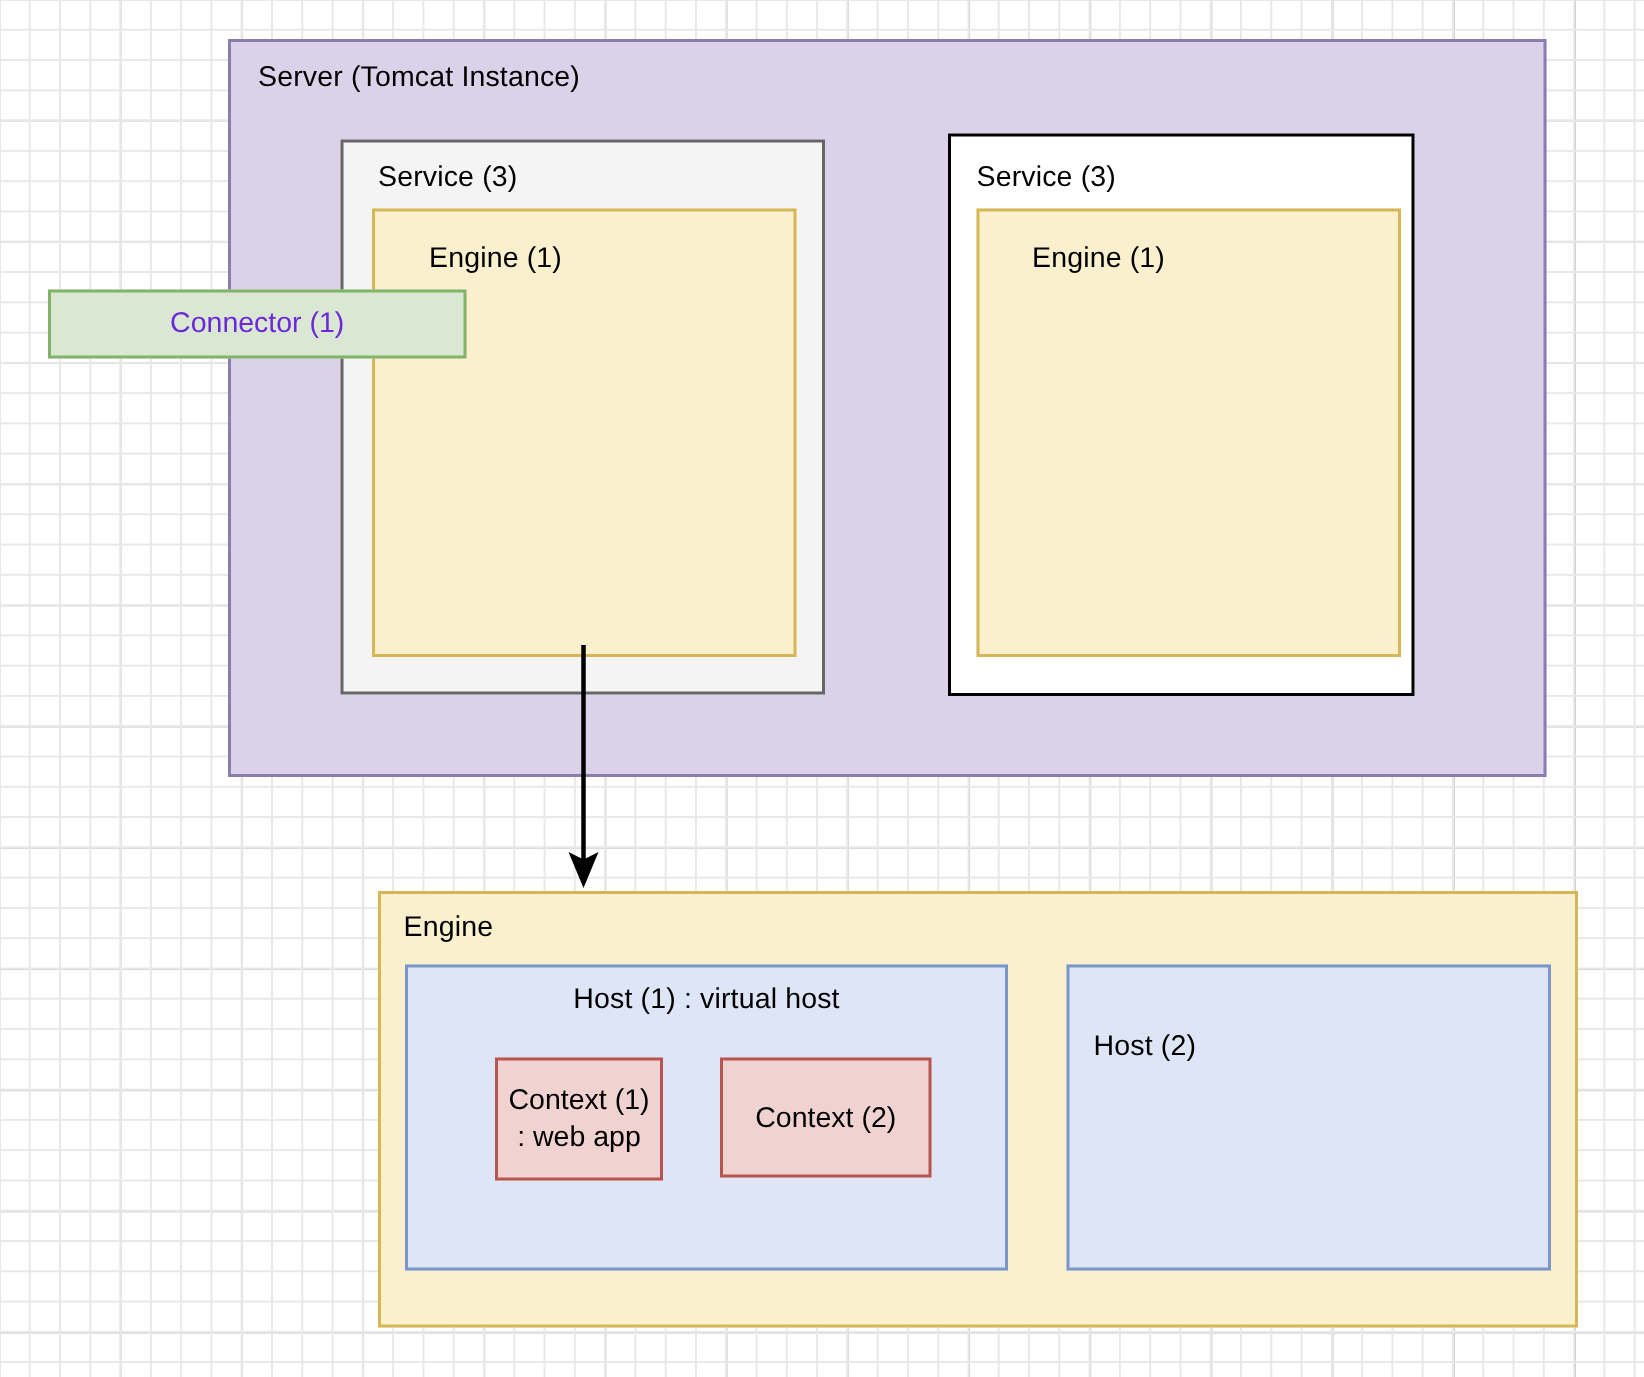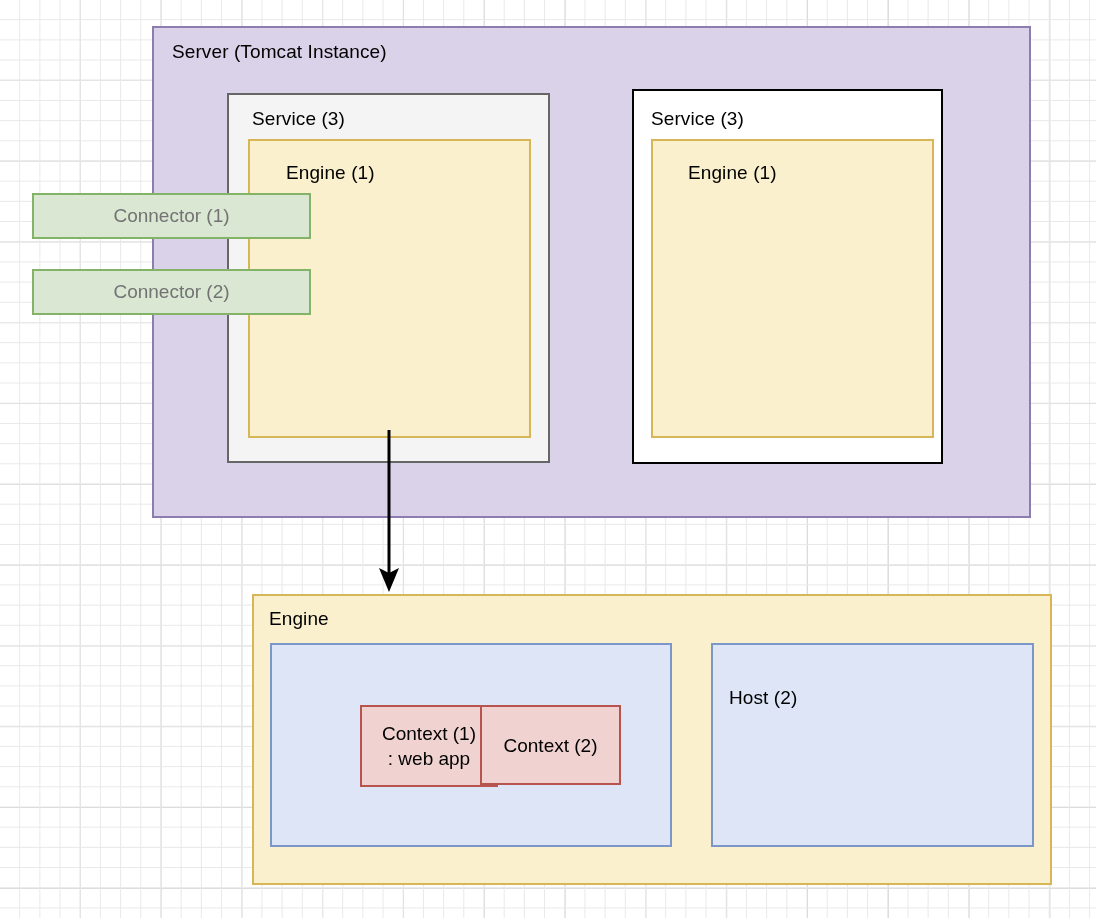--- a/index.html
+++ b/index.html
@@ -85,21 +85,21 @@
     left: 651px; top: 139px; width: 283px; height: 299px;
     background: #faf0cd;
     border: 2px solid #d6b656;
   }
   #engine2-label { left: 688px; top: 161px; }
 
   
   .connector {
     background: #d9e7d3;
     border: 2px solid #82b366;
-    color: #737373;
+    color: #6d28d9;
     font-size: 19px;
     display: flex;
     align-items: center;
     justify-content: center;
   }
   #connector1-box { left: 32px; top: 193px; width: 279px; height: 46px; }
   #connector2-box { left: 32px; top: 269px; width: 279px; height: 46px; }
 
   
   #arrow-svg {
@@ -140,21 +140,21 @@
     background: #f0d3d0;
     border: 2px solid #b85450;
     color: #000000;
     font-size: 19px;
     line-height: 25px;
     display: flex;
     align-items: center;
     justify-content: center;
     text-align: center;
   }
-  #context1-box { left: 330px; top: 705px; width: 138px; height: 82px; margin-left: 30px; }
+  #context1-box { left: 330px; top: 705px; width: 112px; height: 82px; }
   #context2-box { left: 480px; top: 705px; width: 141px; height: 80px; }
 </style>
 </head>
 <body>
 
 <div id="canvas">
 
   <div id="server-box" class="box"></div>
   <div id="server-label" class="lbl">Server (Tomcat Instance)</div>
 
@@ -164,31 +164,31 @@
   <div id="engine1-box" class="box"></div>
   <div id="engine1-label" class="lbl">Engine (1)</div>
 
   <div id="service2-box" class="box"></div>
   <div id="service2-label" class="lbl">Service (3)</div>
 
   <div id="engine2-box" class="box"></div>
   <div id="engine2-label" class="lbl">Engine (1)</div>
 
   <div id="connector1-box" class="box connector">Connector (1)</div>
-  <div id="connector2-box" class="box connector">Connector (2)</div>
 
   <svg id="arrow-svg" viewBox="0 0 50 165" xmlns="http://www.w3.org/2000/svg">
     <line x1="19" y1="0" x2="19" y2="145" stroke="#000000" stroke-width="3"></line>
     <polygon points="19,162 9,138 19,143 29,138" fill="#000000"></polygon>
   </svg>
 
   <div id="engine-detail-box" class="box"></div>
   <div id="engine-detail-label" class="lbl">Engine</div>
 
   <div id="host1-box" class="box"></div>
+  <div id="host1-label" class="lbl center">Host (1) : virtual host</div>
 
   <div id="context1-box" class="box context">
     <div>
       <div>Context (1)</div>
       <div>: web app</div>
     </div>
   </div>
   <div id="context2-box" class="box context">
     <div>
       <div>Context (2)</div>

